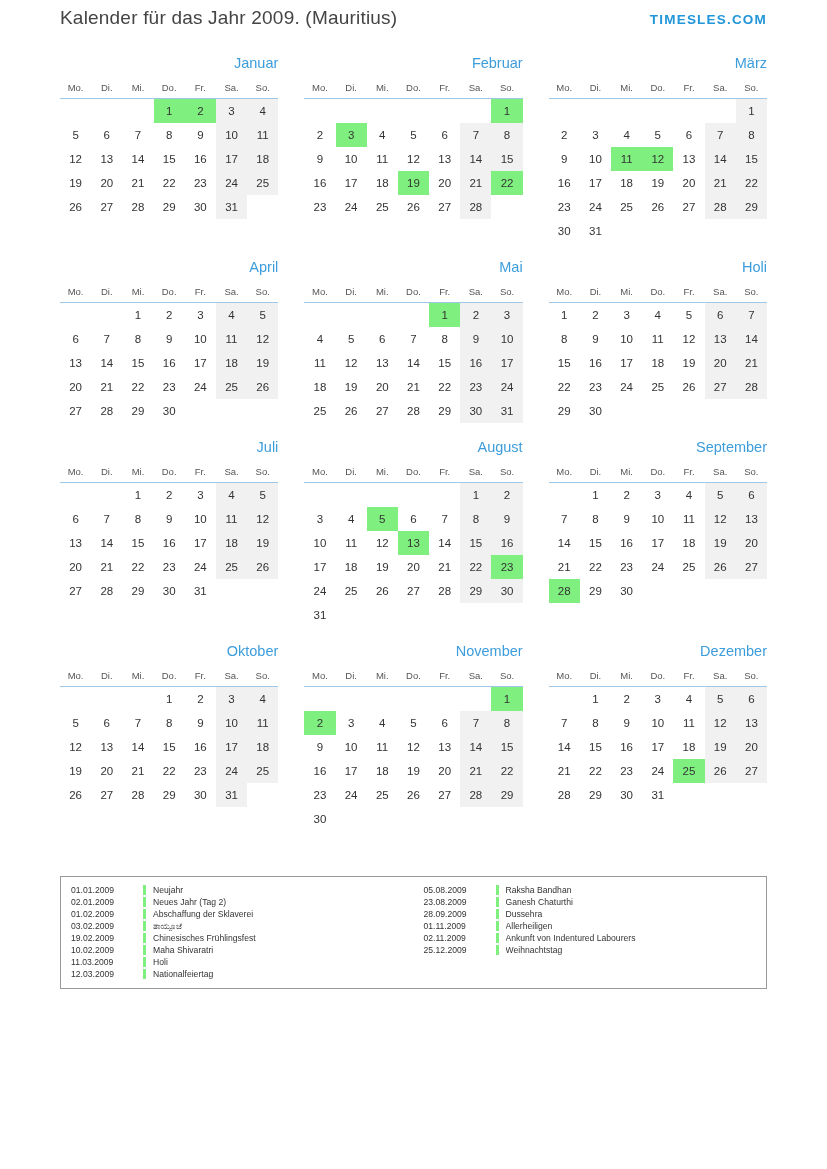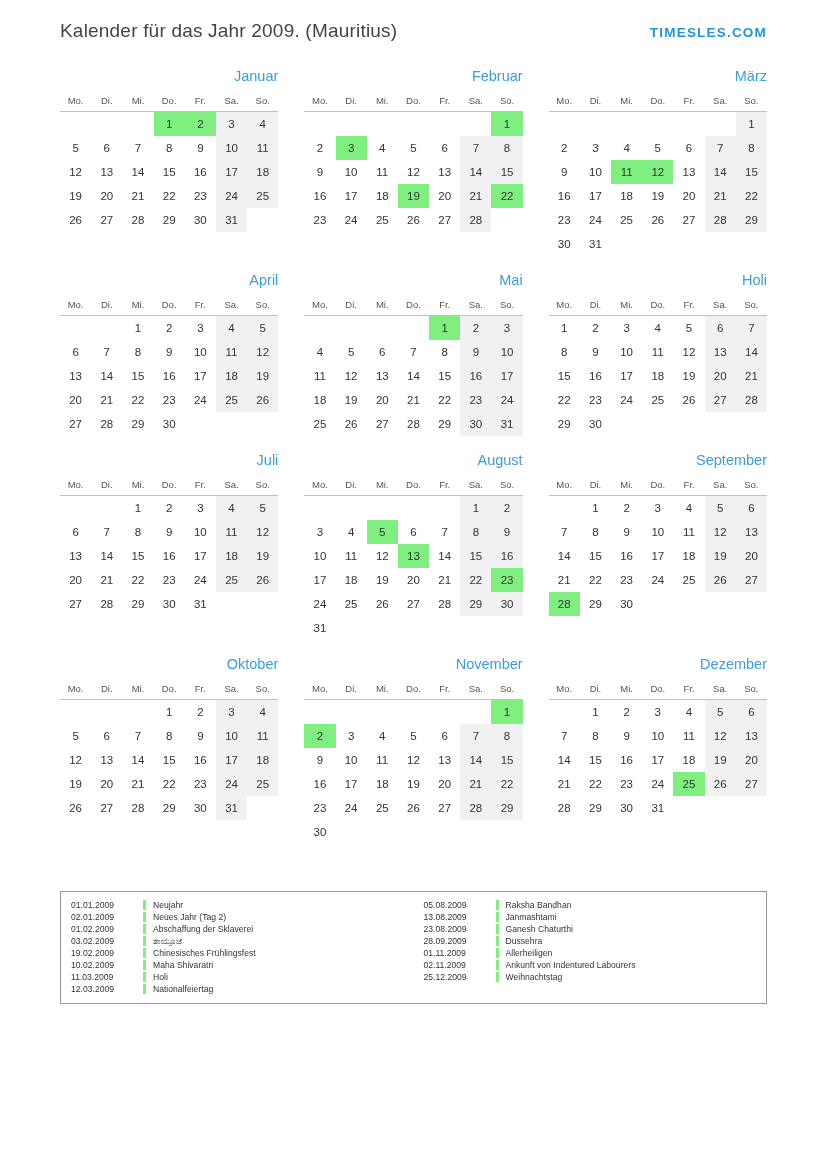--- a/index.html
+++ b/index.html
@@ -7,21 +7,21 @@
     width:827px;height:1169px;
     background:#ffffff;
     font-family:"Liberation Sans", sans-serif;
     color:#333333;
     -webkit-font-smoothing:antialiased;
   }
   .page{
     position:relative;
     width:827px;height:1169px;
     box-sizing:border-box;
-    padding:20px 60px 0 60px;
+    padding:7px 60px 0 60px;
   }
   .topbar{
     display:flex;align-items:baseline;justify-content:space-between;
     margin-bottom:26px;
   }
   .title{
     font-size:19px;color:#444444;font-weight:normal;
     letter-spacing:0.2px;
   }
   .brand{
@@ -60,21 +60,21 @@
     padding:5px 0;
     color:#333333;
     height:14px;
   }
   td.we{background:#f1f1f1;}
   td.hol{background:#7ff07f;}
   td.empty{background:transparent;}
   .legend{
     position:absolute;
     left:60px;right:60px;
-    bottom:165px;
+    bottom:180px;
     border:1px solid #999999;
     padding:7px 10px 8px 10px;
     box-sizing:border-box;
   }
   .legend-cols{
     display:grid;
     grid-template-columns:1fr 1fr;
     column-gap:20px;
   }
   .leg-row{
@@ -932,25 +932,20 @@
             <span class="leg-name">Nationalfeiertag</span>
           </div>
         </div>
       <div>
           <div class="leg-row">
             <span class="leg-date">05.08.2009</span>
             <span class="leg-bar"></span>
             <span class="leg-name">Raksha Bandhan</span>
           </div>
           <div class="leg-row">
-            <span class="leg-date">13.08.2009</span>
-            <span class="leg-bar"></span>
-            <span class="leg-name">Janmashtami</span>
-          </div>
-          <div class="leg-row">
             <span class="leg-date">23.08.2009</span>
             <span class="leg-bar"></span>
             <span class="leg-name">Ganesh Chaturthi</span>
           </div>
           <div class="leg-row">
             <span class="leg-date">28.09.2009</span>
             <span class="leg-bar"></span>
             <span class="leg-name">Dussehra</span>
           </div>
           <div class="leg-row">

